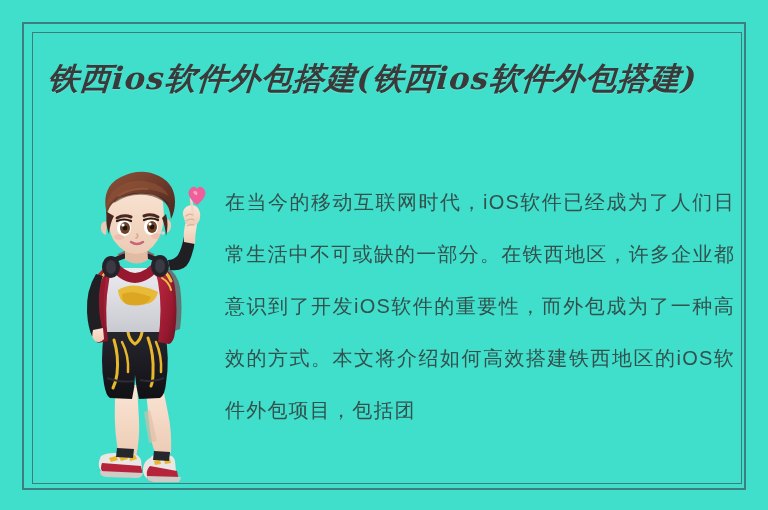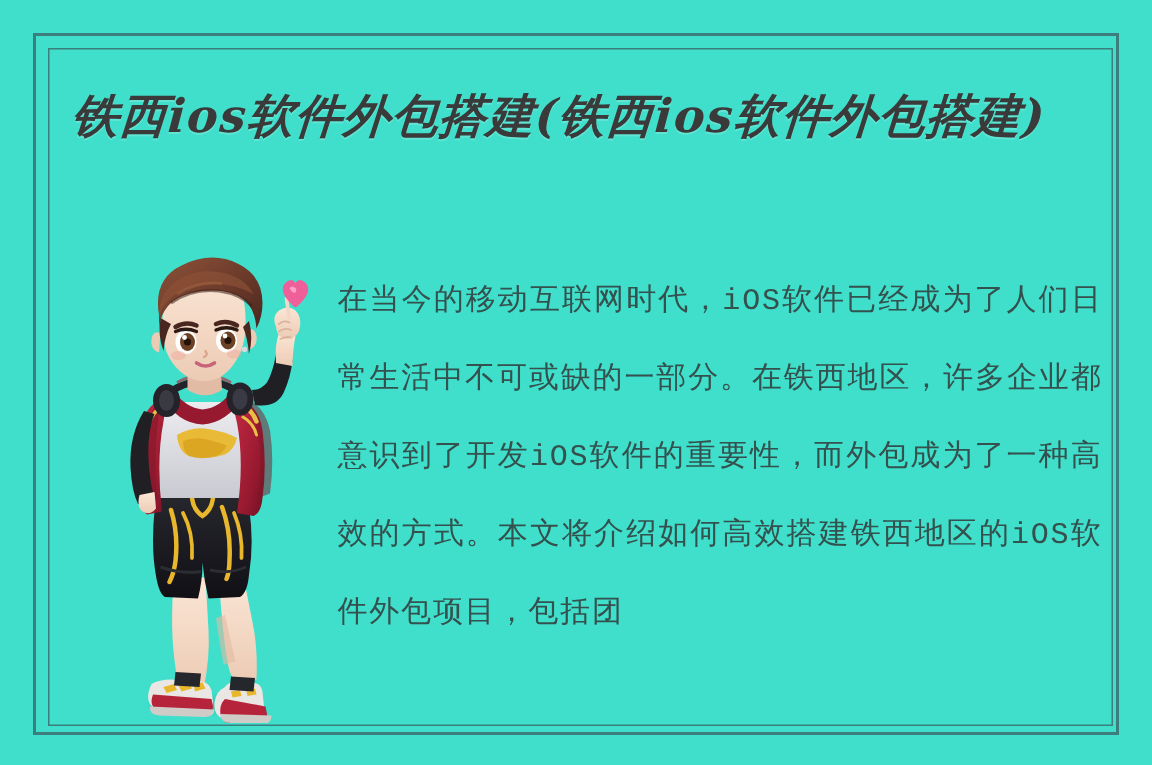--- a/index.html
+++ b/index.html
@@ -88,21 +88,21 @@
     left: 191px;
     top: 142px;
     width: 510px;
     color: #34514e;
     font-size: 20px;
     line-height: 52px;
     letter-spacing: 1.2px;
     text-align: justify;
     text-justify: inter-character;
     white-space: normal;
-    font-family: Liberation Mono, monospace;
+    font-family: Liberation Sans, sans-serif;
   }
 </style>
 </head>
 <body>
 
 <div id="page">
 
   <div class="frame-outer"></div>
   <div class="frame-inner"></div>
 

